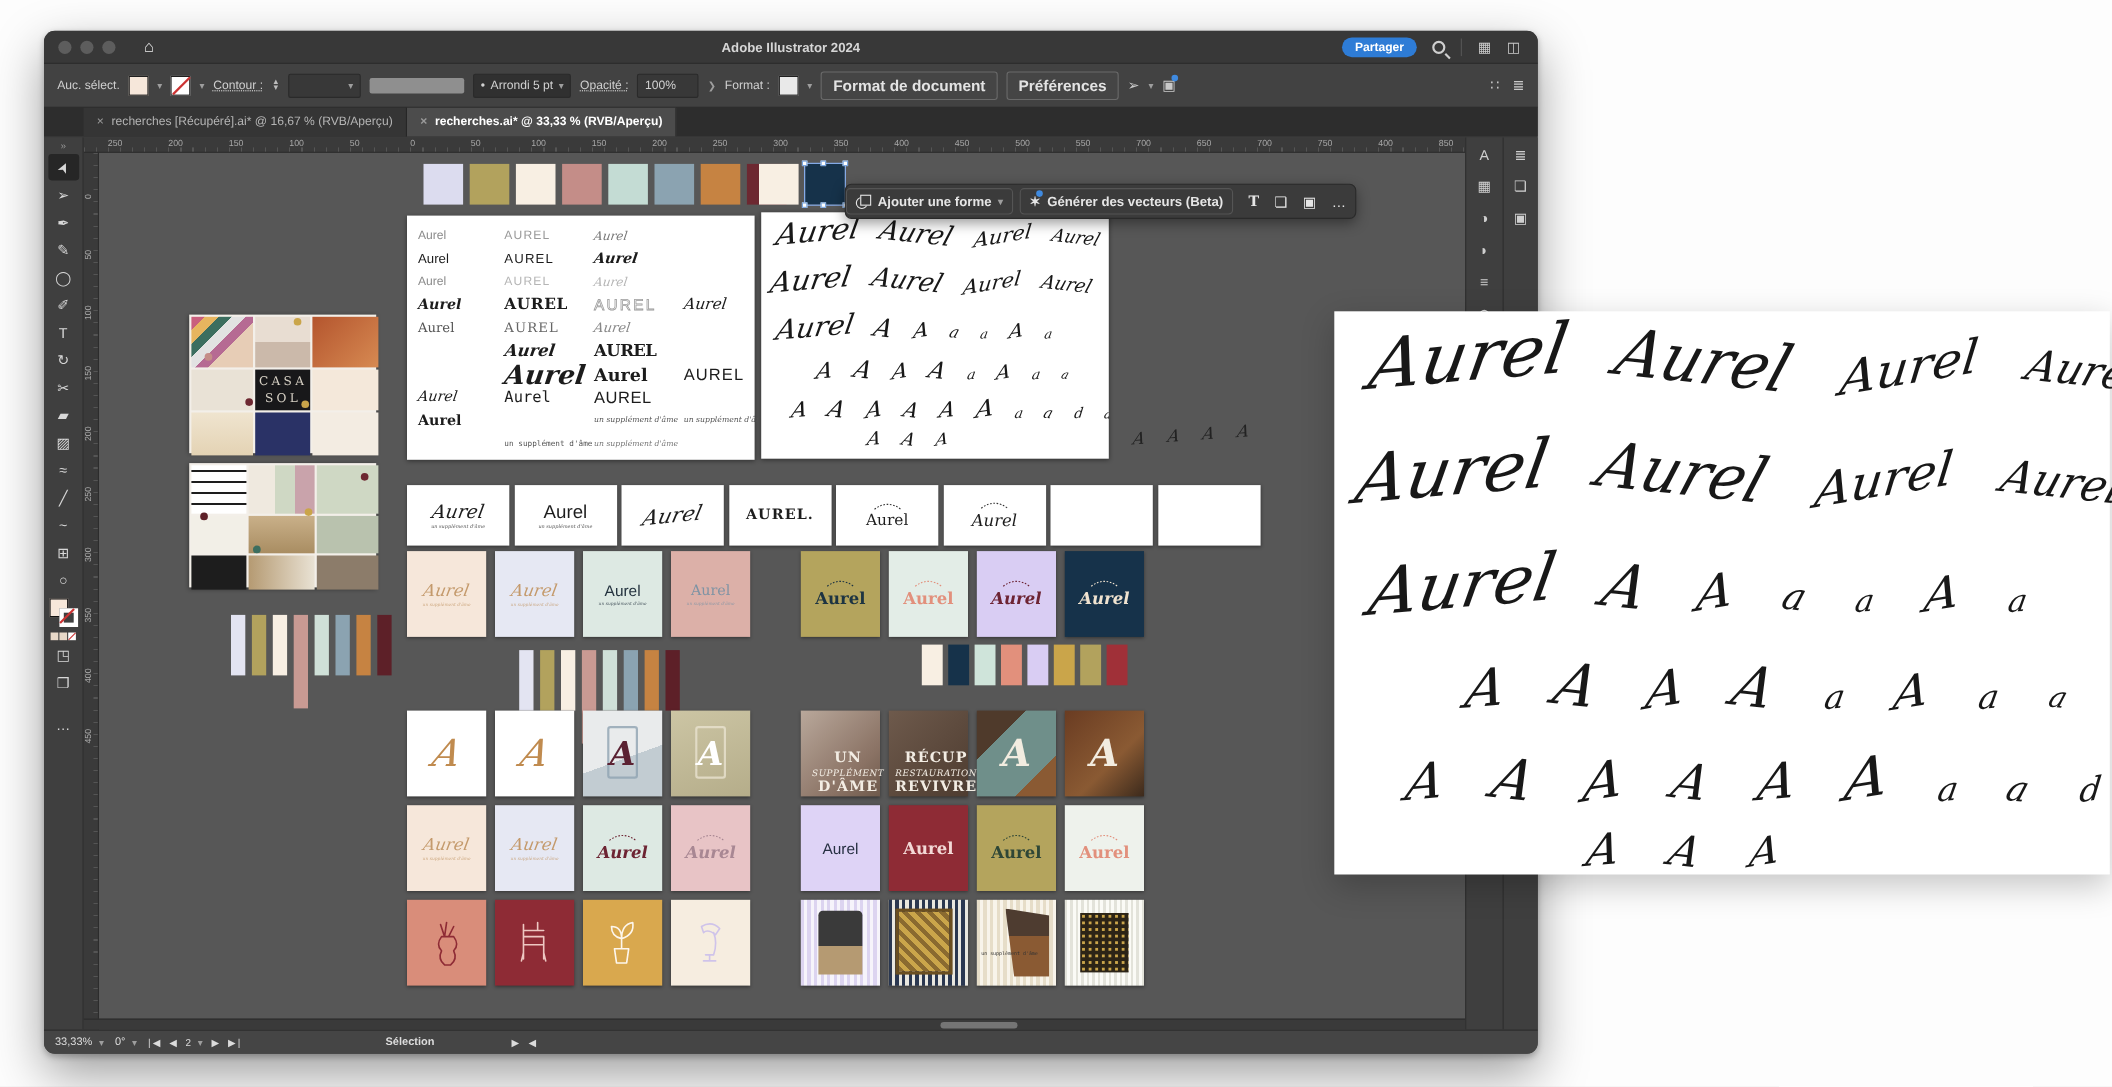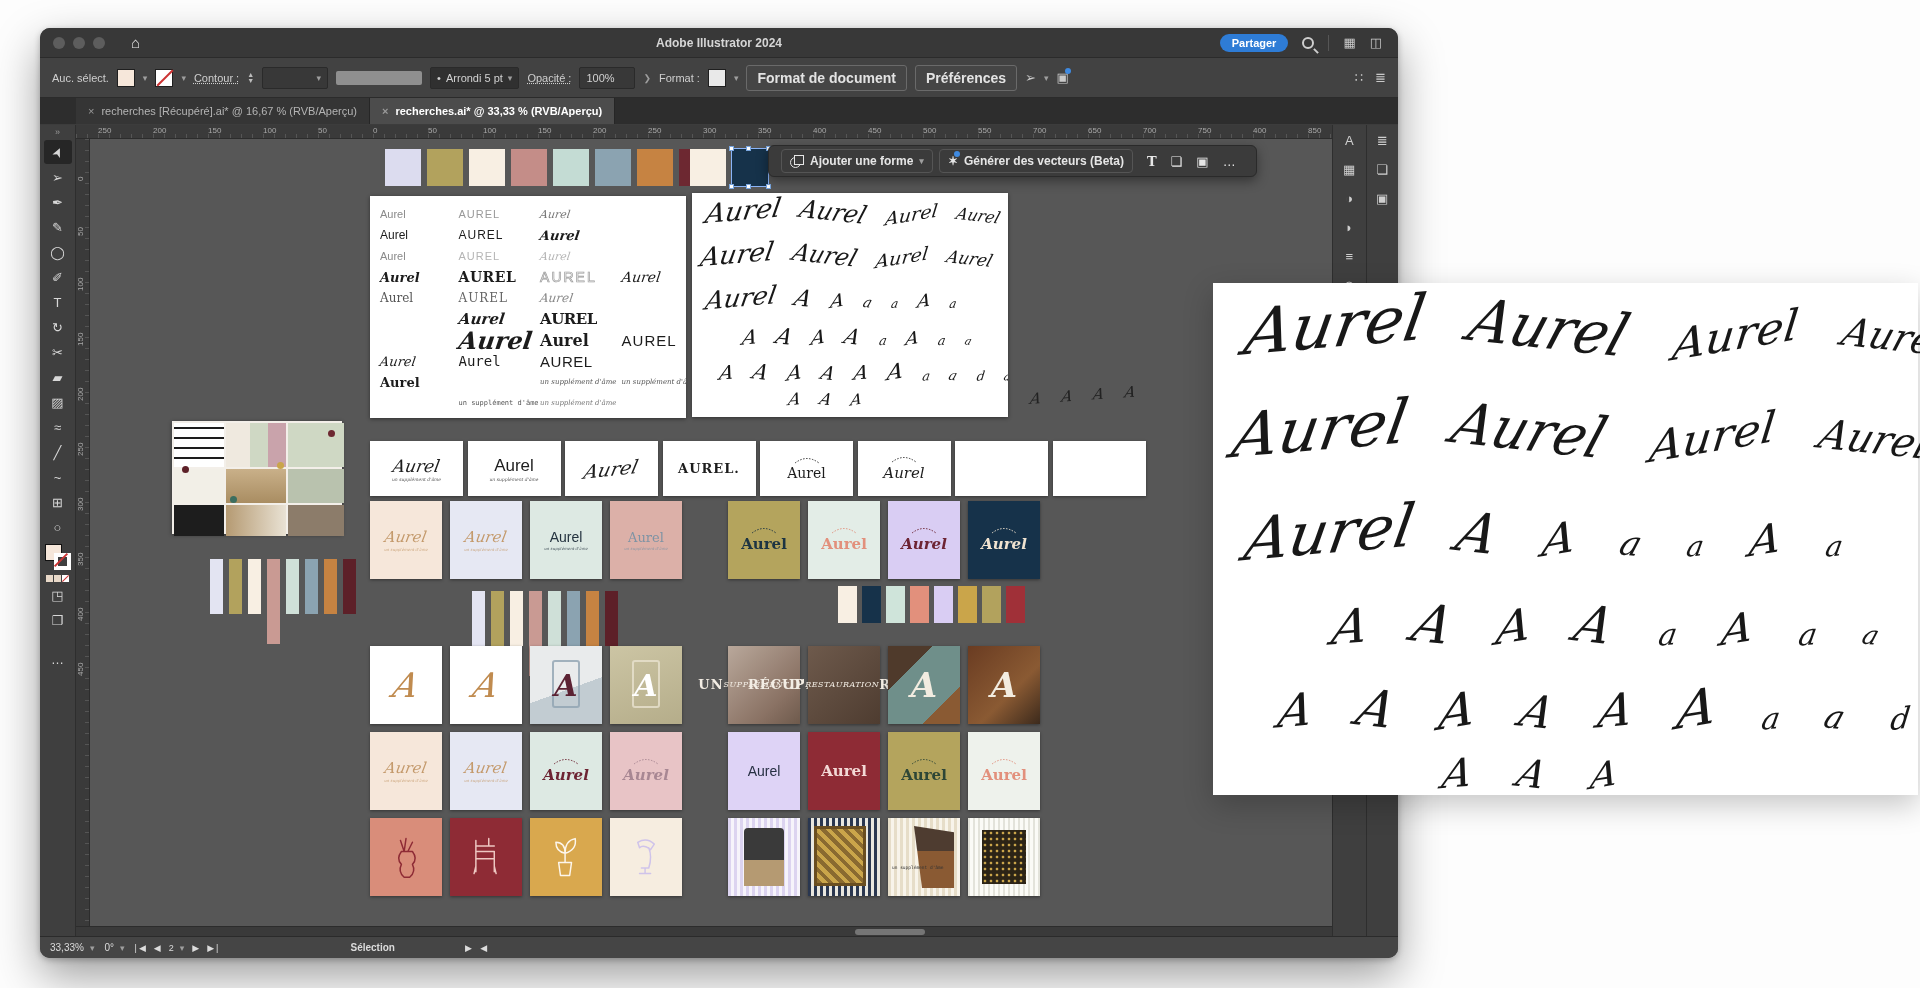--- a/index.html
+++ b/index.html
@@ -92,22 +92,22 @@
 
   
   .big-swatch { position:absolute; width:36px; height:37px; top:10px; }
   .sel-handles { outline:1px solid #8ab4f8; }
   .sel-handles i { position:absolute; width:5px; height:5px; background:#fff; border:1px solid #6a9; border:1px solid #7aa7e0; }
   .sel-handles i:nth-child(1){left:-3px;top:-3px} .sel-handles i:nth-child(2){right:-3px;top:-3px}
   .sel-handles i:nth-child(3){left:-3px;bottom:-3px} .sel-handles i:nth-child(4){right:-3px;bottom:-3px}
   .sel-handles i:nth-child(5){left:14px;top:-3px} .sel-handles i:nth-child(6){left:14px;bottom:-3px}
 
   
-  .ctx-bar { position:absolute; left:678px; top:6px; height:32px; background:#3b3b3b; border:1px solid #2a2a2a; border-radius:6px;
-    box-shadow:0 4px 12px rgba(0,0,0,.4); display:flex; align-items:center; gap:6px; padding:0 12px; z-index:8; color:#e6e6e6; font-size:12px; }
+  .ctx-bar { position:absolute; left:678px; top:28px; height:32px; background:#3b3b3b; border:1px solid #2a2a2a; border-radius:6px;
+    box-shadow:0 4px 12px rgba(0,0,0,.4); display:flex; align-items:center; gap:6px; padding:0 0; z-index:8; color:#e6e6e6; font-size:12px; }
   .ctx-btn { display:flex; align-items:center; gap:6px; padding:4px 8px; border:1px solid #555; border-radius:4px; font-weight:bold; }
   .ctx-plain { display:flex; align-items:center; gap:14px; padding:0 8px; font-size:13px; }
   .shape-ico { position:relative; width:14px; height:12px; }
   .shape-ico::before { content:""; position:absolute; left:0; top:2px; width:9px; height:9px; border:1.5px solid #e6e6e6; border-radius:50%; }
   .shape-ico::after { content:""; position:absolute; right:0; top:0; width:8px; height:8px; border:1.5px solid #e6e6e6; background:#3b3b3b; }
 
   
   .typo-grid { display:grid; grid-template-columns:26% 27% 27% 20%; padding:8px 4px 2px 10px; row-gap:1px; }
   .tcell { height:20px; display:flex; align-items:center; white-space:nowrap; color:#1c1c1c; overflow:visible; }
   .v-sl  { font-family:"Liberation Sans",sans-serif; font-weight:300; color:#8a8a8a; font-size:11px; }
@@ -175,21 +175,21 @@
   .tile { position:absolute; width:72px; height:78px; box-shadow:0 1px 3px rgba(0,0,0,.4);
     display:flex; flex-direction:column; align-items:center; justify-content:center; }
   .tile .t-script { font-family:"DejaVu Serif",serif; font-style:italic; transform:skewX(-10deg); font-size:15px; }
   .tile .t-sans { font-family:"Liberation Sans",sans-serif; font-size:14px; }
   .tile .t-serif { font-family:"DejaVu Serif",serif; font-size:13px; }
   .tile .t-serif2 { font-family:"DejaVu Serif",serif; font-weight:bold; font-size:15px; }
   .tile .t-fancy { font-family:"DejaVu Serif",serif; font-style:italic; font-weight:bold; font-size:15px; }
   .tile .t-tag { font-family:"DejaVu Serif",serif; font-style:italic; font-size:4px; opacity:.8; margin-top:1px; }
   .tile .t-mono-letter { font-family:"DejaVu Serif",serif; font-style:italic; font-size:34px; transform:skewX(-14deg); }
   .tile .photo-a-letter { position:absolute; font-family:"DejaVu Serif",serif; font-style:italic; font-weight:bold; font-size:30px; }
-  .tile .ph-lines { position:absolute; inset:0; display:flex; flex-direction:row; align-items:center; justify-content:center;
+  .tile .ph-lines { position:absolute; inset:0; display:flex; flex-direction:column; align-items:center; justify-content:flex-end;
     color:#f3ede4; font-family:"DejaVu Serif",serif; text-align:center; line-height:1.25;padding-left:14px; }
   .tile .ph-lines b { font-size:13px; letter-spacing:1px; font-weight:bold; }
   .tile .ph-lines i { font-size:8px; letter-spacing:.5px; }
   .stripe-lav { background:repeating-linear-gradient(90deg,#dcd4f0 0 3px,#f6f4fb 3px 6px); }
   .stripe-navy { background:repeating-linear-gradient(90deg,#2a3750 0 3px,#e9e7df 3px 6px); }
   .stripe-cream { background:repeating-linear-gradient(90deg,#e6ddc8 0 3px,#f8f4ea 3px 6px); }
   .stripe-white { background:repeating-linear-gradient(90deg,#e3e3da 0 2px,#fbfbf6 2px 5px); }
   .stripe-photo { position:absolute; }
   .tiny-cap { position:absolute; font-family:"DejaVu Sans Mono",monospace; font-size:4.5px; color:#333; bottom:26px; left:4px; }
 
@@ -580,20 +580,38 @@
                   <span style="font-size: 28px;">a</span>
                 </div>
                 <div class="hw-row hw-r6">
                   <span style="font-size: 40px;">A</span>
                   <span style="font-size: 38px;">A</span>
                   <span style="font-size: 36px;">A</span>
                 </div>
               </div>
             </div>
             <div class="hw-side-marks" style="left: 940px; top: 247px;">A A A A</div>
+            <div class="mood" style="left: 82px; top: 147px; width: 170px; height: 126px; grid-template-columns: 34% 30% 36%; grid-template-rows: 38% 30% 32%;">
+              <div style="background: linear-gradient(135deg, rgb(201, 95, 125) 0px, rgb(201, 95, 125) 12%, rgb(231, 181, 95) 12%, rgb(231, 181, 95) 24%, rgb(60, 110, 95) 24%, rgb(60, 110, 95) 36%, rgb(226, 226, 226) 36%, rgb(226, 226, 226) 48%, rgb(182, 106, 147) 48%, rgb(182, 106, 147) 60%, rgb(231, 205, 182) 60%, rgb(231, 205, 182) 100%);"></div>
+              <div style="background: linear-gradient(rgb(232, 221, 210) 0px, rgb(232, 221, 210) 50%, rgb(203, 185, 170) 50%, rgb(203, 185, 170) 100%);"></div>
+              <div style="background: linear-gradient(135deg, rgb(180, 85, 46), rgb(215, 138, 82));"></div>
+              <div style="background: rgb(233, 226, 214);"></div>
+              <div class="casa" style="background: rgb(24, 24, 26);">
+                <span>CASA</span>
+                <span>SOL</span>
+              </div>
+              <div style="background: rgb(244, 232, 218);"></div>
+              <div style="background: linear-gradient(rgb(239, 228, 207), rgb(228, 211, 180));"></div>
+              <div style="background: rgb(42, 50, 102);"></div>
+              <div style="background: rgb(243, 236, 226);"></div>
+              <i class="pin" style="background: rgb(196, 141, 136); left: 8%; top: 28%;"></i>
+              <i class="pin" style="background: rgb(202, 165, 74); left: 56%; top: 2%;"></i>
+              <i class="pin" style="background: rgb(109, 40, 49); left: 30%; top: 60%;"></i>
+              <i class="pin" style="background: rgb(202, 165, 74); left: 60%; top: 62%;"></i>
+            </div>
             <div class="mood" style="left: 82px; top: 282px; width: 170px; height: 113px; grid-template-columns: 30% 36% 34%; grid-template-rows: 40% 32% 28%;">
               <div style="background: repeating-linear-gradient(0deg, rgb(255, 255, 255) 0px, rgb(255, 255, 255) 8px, rgb(29, 29, 29) 8px, rgb(29, 29, 29) 10px);"></div>
               <div style="background: linear-gradient(90deg, rgb(239, 233, 223) 0px, rgb(239, 233, 223) 40%, rgb(207, 216, 196) 40%, rgb(207, 216, 196) 70%, rgb(201, 163, 171) 70%, rgb(201, 163, 171) 100%);"></div>
               <div style="background: rgb(207, 216, 196);"></div>
               <div style="background: rgb(242, 239, 231);"></div>
               <div style="background: linear-gradient(rgb(201, 176, 137), rgb(169, 141, 98));"></div>
               <div style="background: rgb(185, 194, 174);"></div>
               <div style="background: rgb(29, 29, 29);"></div>
               <div style="background: linear-gradient(90deg, rgb(181, 154, 114), rgb(233, 226, 212));"></div>
               <div style="background: rgb(140, 124, 106);"></div>

